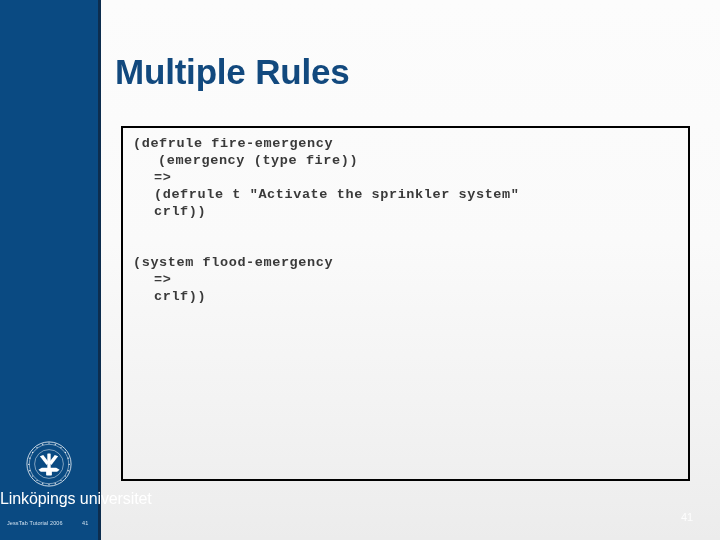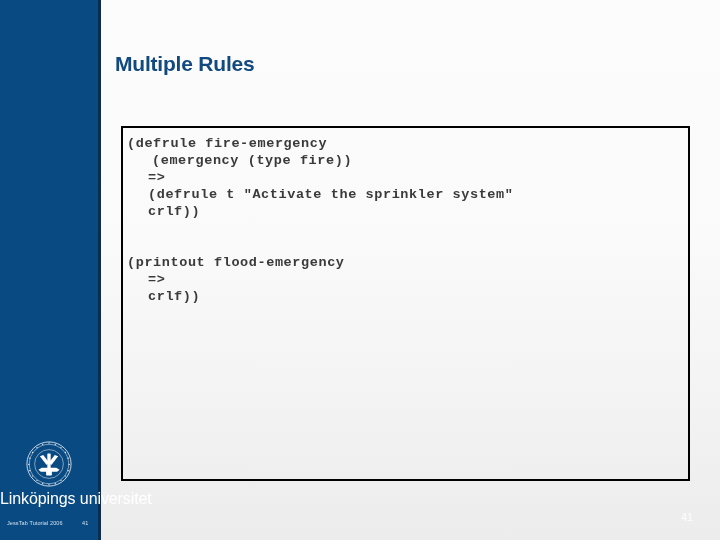--- a/index.html
+++ b/index.html
@@ -82,38 +82,38 @@
     top: 2px;
   }
 
   
   #title {
     position: absolute;
     left: 115px;
     top: 52px;
     width: 575px;
     color: #12497e;
-    font-size: 21px;
+    font-size: 35px;
     font-weight: bold;
     letter-spacing: -0.2px;
     line-height: 1.15;
     font-family: "Liberation Sans", sans-serif;
   }
 
   
   #code-box {
     position: absolute;
     left: 121px;
     top: 126px;
     width: 569px;
     height: 355px;
     box-sizing: border-box;
     border: 2px solid #000000;
     background: transparent;
-    padding: 9px 0 0 4px;
+    padding: 9px 0 0 10px;
   }
   .code-line {
     font-family: "Liberation Mono", "DejaVu Sans Mono", monospace;
     font-weight: bold;
     font-size: 13.5px;
     color: #3a3a3a;
     line-height: 1.0;
     white-space: pre;
     letter-spacing: 0.6px;
     height: 17px;
@@ -188,20 +188,20 @@
   <div id="title">Multiple Rules</div>
 
   <div id="code-box">
       <div class="code-line ind0">(defrule fire-emergency</div>
       <div class="code-line ind1">(emergency (type fire))</div>
       <div class="code-line ind2">=&gt;</div>
       <div class="code-line ind2">(defrule t ″Activate the sprinkler system″</div>
       <div class="code-line ind2">crlf))</div>
       <div class="code-line ind0"></div>
       <div class="code-line ind0"></div>
-      <div class="code-line ind0">(printout flood-emergency</div>
+      <div class="code-line ind0">(system flood-emergency</div>
       <div class="code-line ind2">=&gt;</div>
       <div class="code-line ind2">crlf))</div>
     </div>
 
   <div id="page-number">41</div>
 
 </div>
 
 </body></html>

